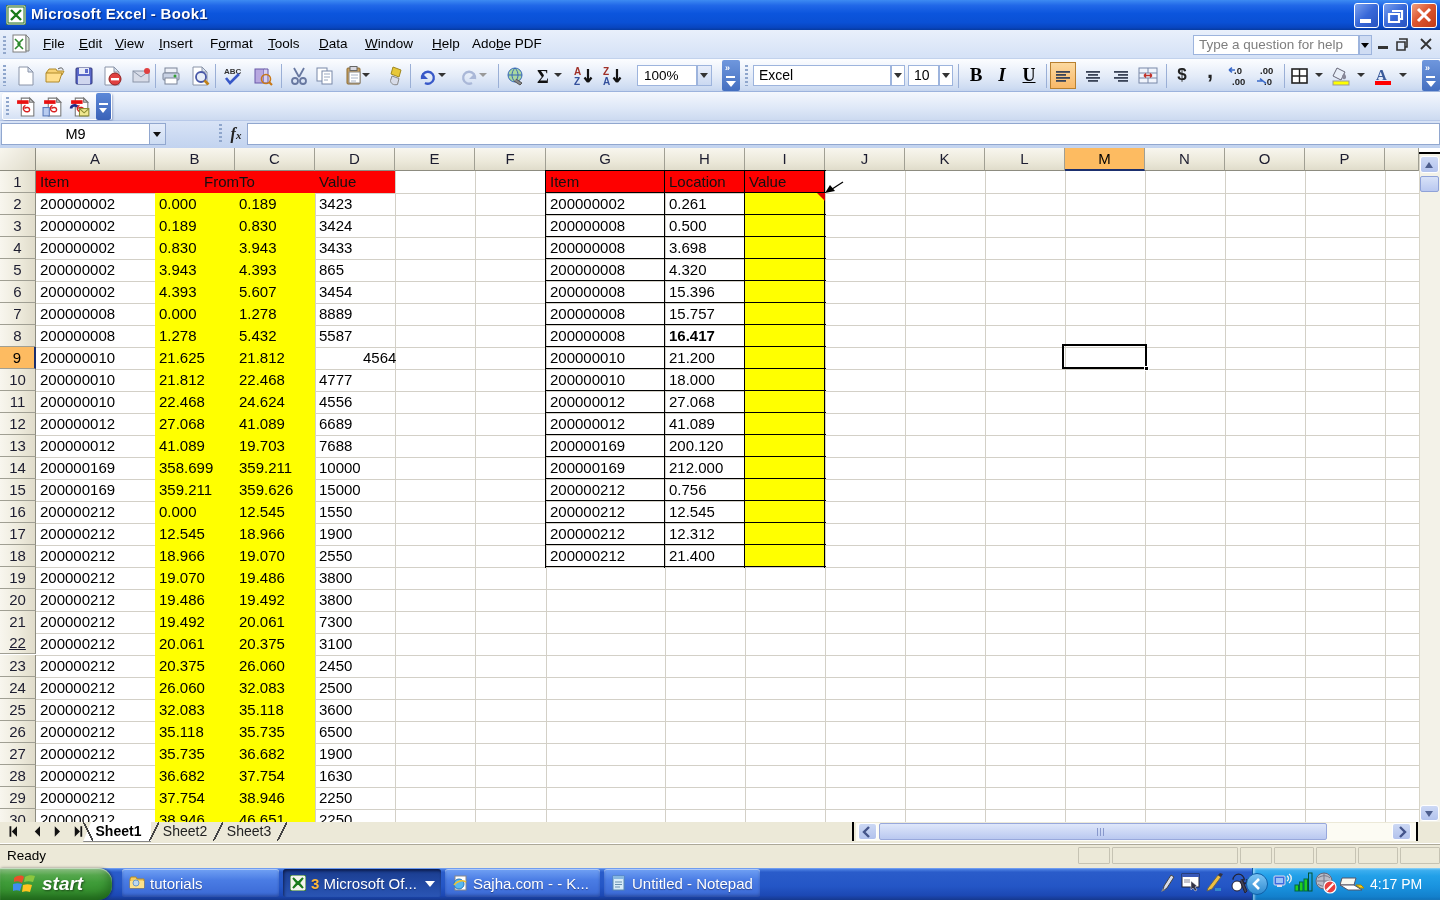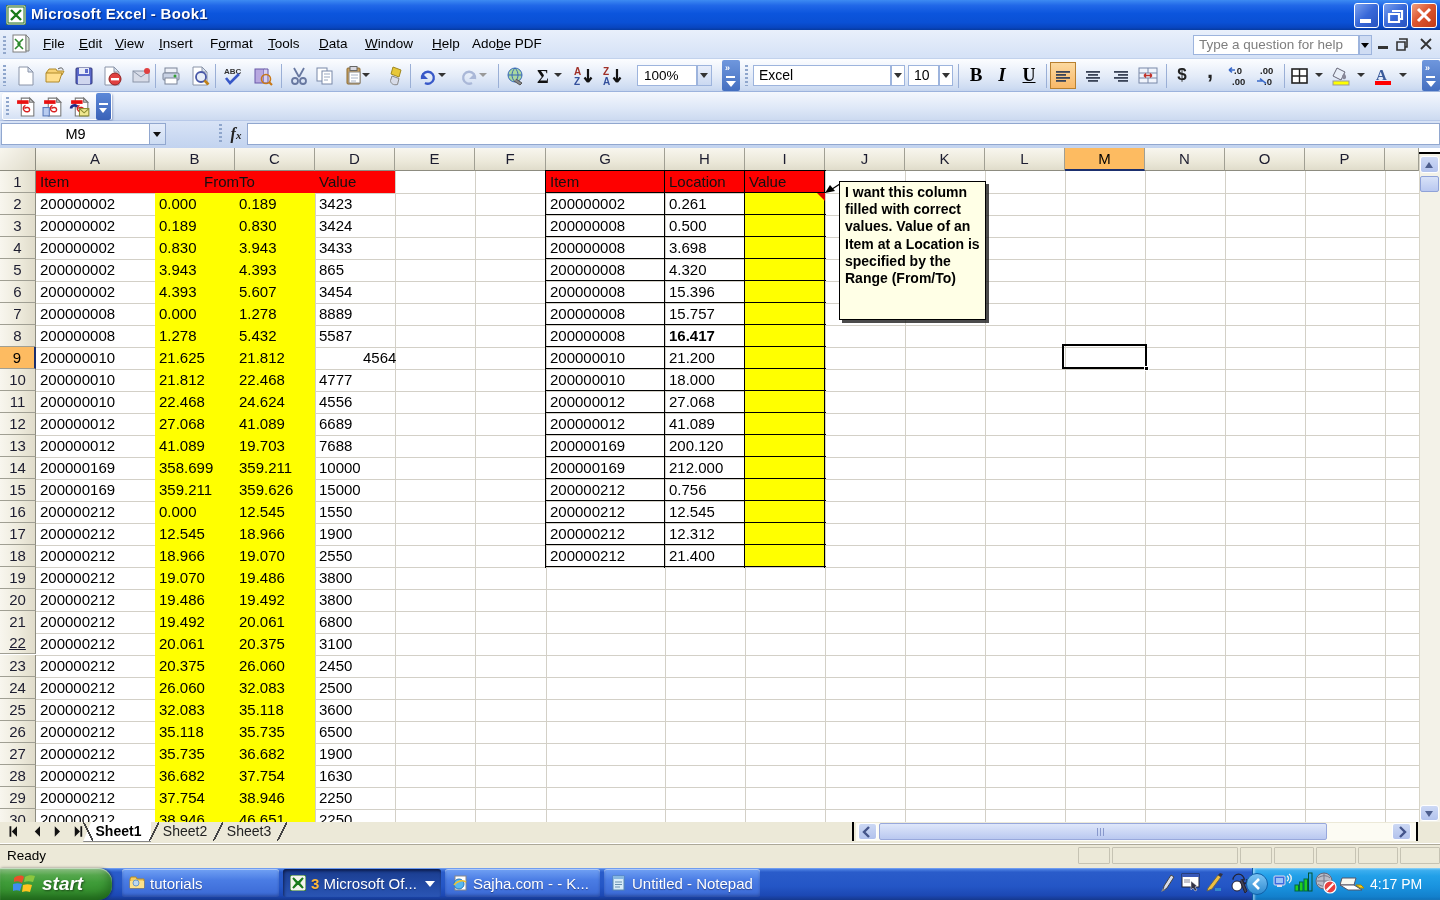--- a/index.html
+++ b/index.html
@@ -473,21 +473,21 @@
     <div class="cell" style="left:155px;top:419px;width:80px;">19.070</div>
     <div class="cell" style="left:235px;top:419px;width:80px;">19.486</div>
     <div class="cell" style="left:315px;top:419px;width:80px;">3800</div>
 <div class="cell" style="left:36px;top:441px;width:118px;">200000212</div>
     <div class="cell" style="left:155px;top:441px;width:80px;">19.486</div>
     <div class="cell" style="left:235px;top:441px;width:80px;">19.492</div>
     <div class="cell" style="left:315px;top:441px;width:80px;">3800</div>
 <div class="cell" style="left:36px;top:463px;width:118px;">200000212</div>
     <div class="cell" style="left:155px;top:463px;width:80px;">19.492</div>
     <div class="cell" style="left:235px;top:463px;width:80px;">20.061</div>
-    <div class="cell" style="left:315px;top:463px;width:80px;">6800</div>
+    <div class="cell" style="left:315px;top:463px;width:80px;">7300</div>
 <div class="cell" style="left:36px;top:485px;width:118px;">200000212</div>
     <div class="cell" style="left:155px;top:485px;width:80px;">20.061</div>
     <div class="cell" style="left:235px;top:485px;width:80px;">20.375</div>
     <div class="cell" style="left:315px;top:485px;width:80px;">3100</div>
 <div class="cell" style="left:36px;top:507px;width:118px;">200000212</div>
     <div class="cell" style="left:155px;top:507px;width:80px;">20.375</div>
     <div class="cell" style="left:235px;top:507px;width:80px;">26.060</div>
     <div class="cell" style="left:315px;top:507px;width:80px;">2450</div>
 <div class="cell" style="left:36px;top:529px;width:118px;">200000212</div>
     <div class="cell" style="left:155px;top:529px;width:80px;">26.060</div>
@@ -574,21 +574,20 @@
     <div class="cell" style="left:665px;top:375px;width:80px;">12.312</div>
 <div class="cell" style="left:546px;top:397px;width:118px;">200000212</div>
     <div class="cell" style="left:665px;top:397px;width:80px;">21.400</div>
 <svg class="abs" style="left:817px;top:45px" width="8" height="8">
       <polygon points="8,0 8,8 0,0" fill="#e00000"></polygon>
     </svg>
 <svg class="abs" style="left:822px;top:30px" width="26" height="20">
       <path d="M21 4 L7 13" stroke="#000" stroke-width="1.3"></path>
       <polygon points="3,15 13,13 8,7" fill="#000"></polygon>
     </svg>
-<div class="abs" style="left:839px;top:33px;width:147px;height:139px;background:#ffffe6;border:1px solid #000;box-shadow:3px 3px 0 rgba(30,30,30,.8);padding:2px 0 0 5px;font-size:14px;font-weight:bold;line-height:17.2px;color:#000;white-space:nowrap;">I want this column<br>filled with correct<br>values. Value of an<br>Item at a Location is<br>specified by the<br>Range (From/To)</div>
 <div class="abs" style="left:1062px;top:196px;width:85px;height:25px;border:2px solid #000;"></div>
 <div class="abs" style="left:1144px;top:218px;width:5px;height:5px;background:#000;border:1px solid #fff;"></div>
 </div>
 
 <div class="abs" style="left:1419px;top:148px;width:21px;height:674px;background:#f3f2e8;border-left:1px solid #d8d5c8;"></div>
 <div class="abs" style="left:1419px;top:148px;width:21px;height:6px;background:#fff;border-bottom:2px solid #000;"></div>
 <div class="abs" style="left:1420px;top:156px;width:19px;height:17px;background:linear-gradient(#cdd9f5,#b3c3ee);border:1px solid #fff;border-radius:3px;"></div>
 <div class="abs" style="left:1425px;top:162px;width:0;height:0;border-left:4.5px solid transparent;border-right:4.5px solid transparent;border-bottom:6px solid #4d5e8e;"></div>
 <div class="abs" style="left:1420px;top:176px;width:19px;height:16px;background:linear-gradient(#d8e2f8,#b9c8f0);border:1px solid #8fa2d8;border-radius:2px;"></div>
 <div class="abs" style="left:1420px;top:805px;width:19px;height:16px;background:linear-gradient(#cdd9f5,#b3c3ee);border:1px solid #fff;border-radius:3px;"></div>

